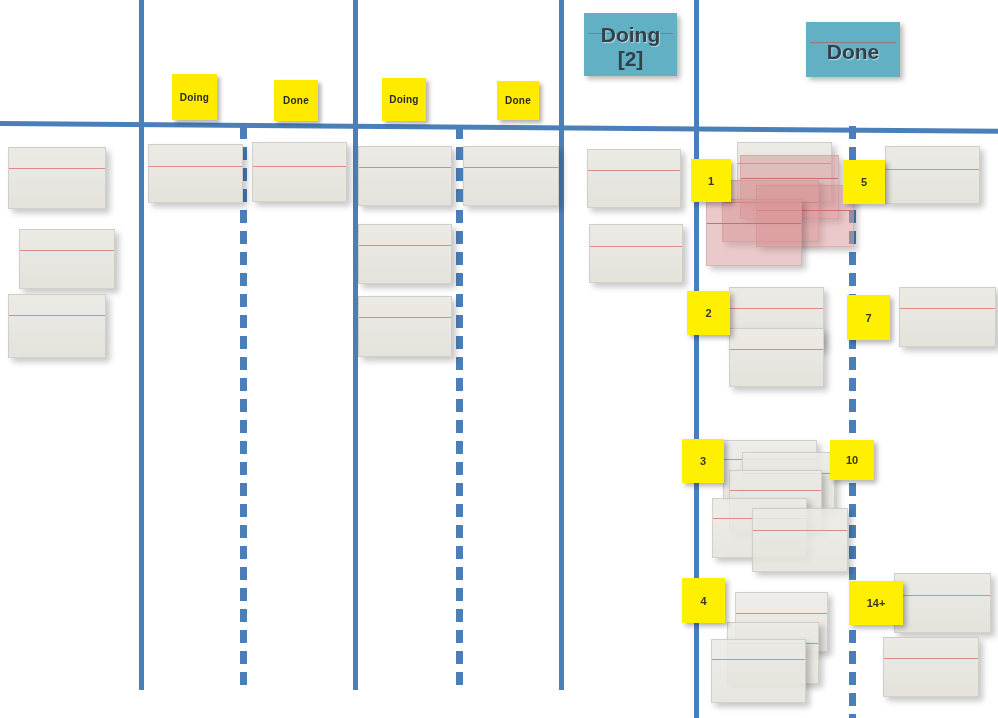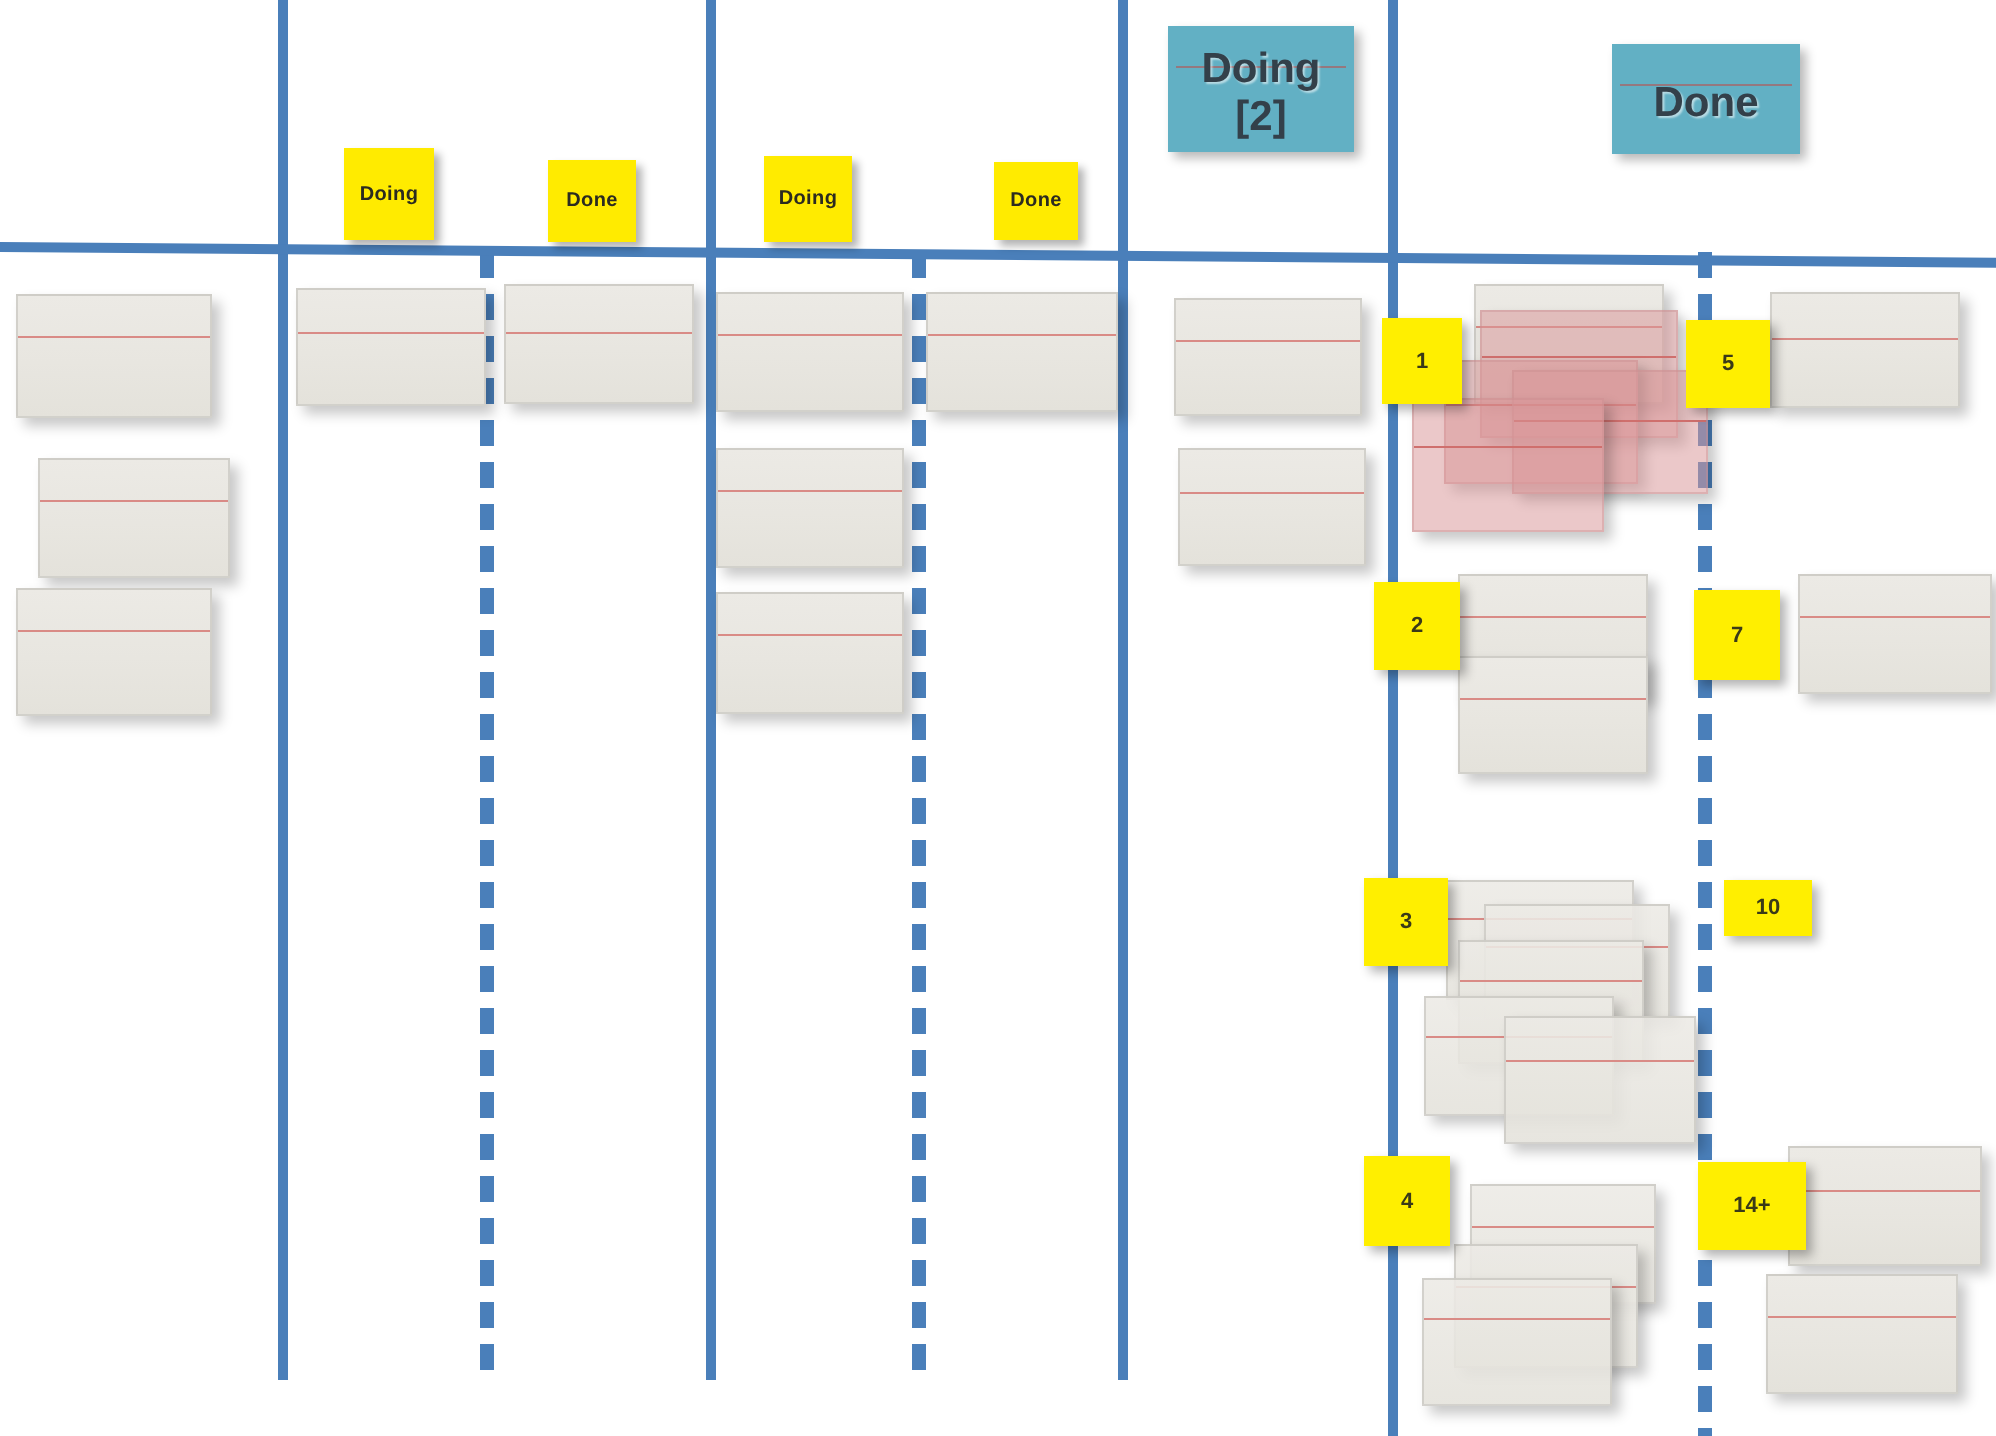--- a/index.html
+++ b/index.html
@@ -293,20 +293,20 @@
   </div>
   <div class="numsticky" style="left:682px; top:578px; width:43px; height:45px;">
     <span>4</span>
   </div>
   <div class="numsticky" style="left:843px; top:160px; width:42px; height:44px;">
     <span>5</span>
   </div>
   <div class="numsticky" style="left:847px; top:295px; width:43px; height:45px;">
     <span>7</span>
   </div>
-  <div class="numsticky" style="left:862px; top:440px; width:44px; height:28px;">
+  <div class="numsticky" style="left:830px; top:440px; width:44px; height:40px;">
     <span>10</span>
   </div>
   <div class="numsticky" style="left:849px; top:581px; width:54px; height:44px;">
     <span>14+</span>
   </div>
 
 </div>
 
 </body></html>

